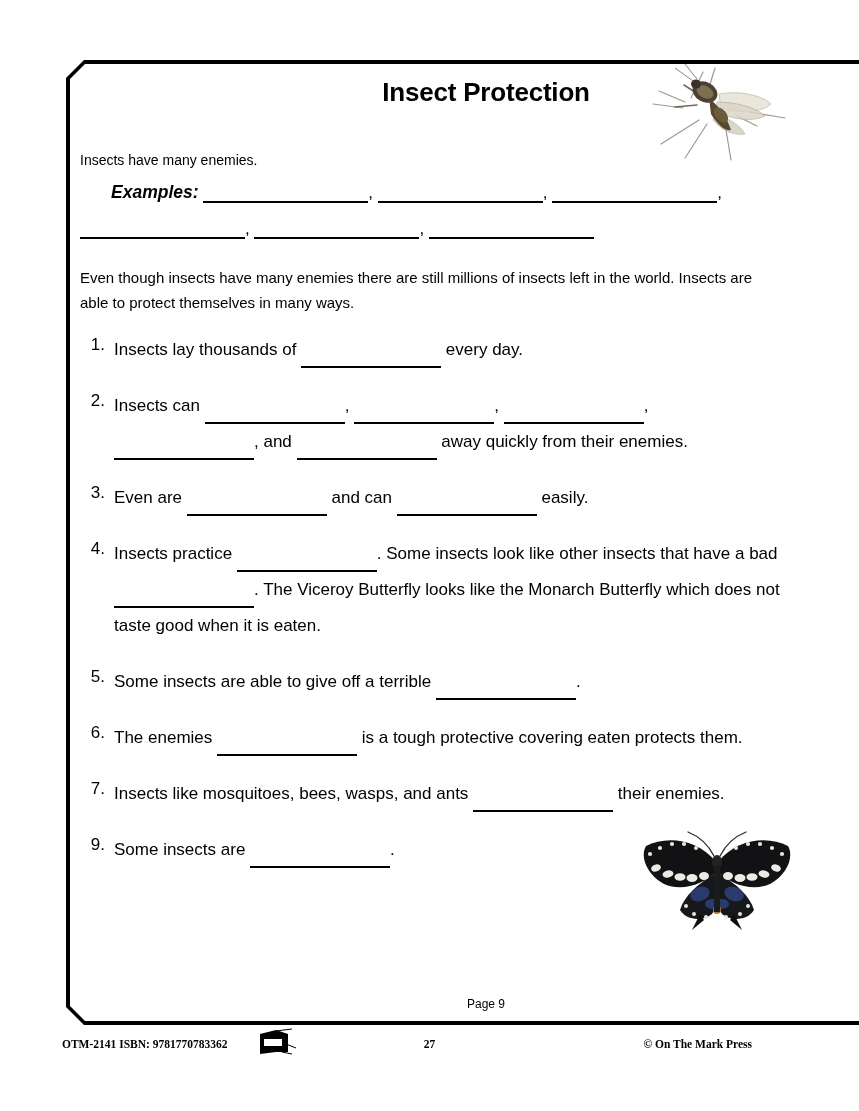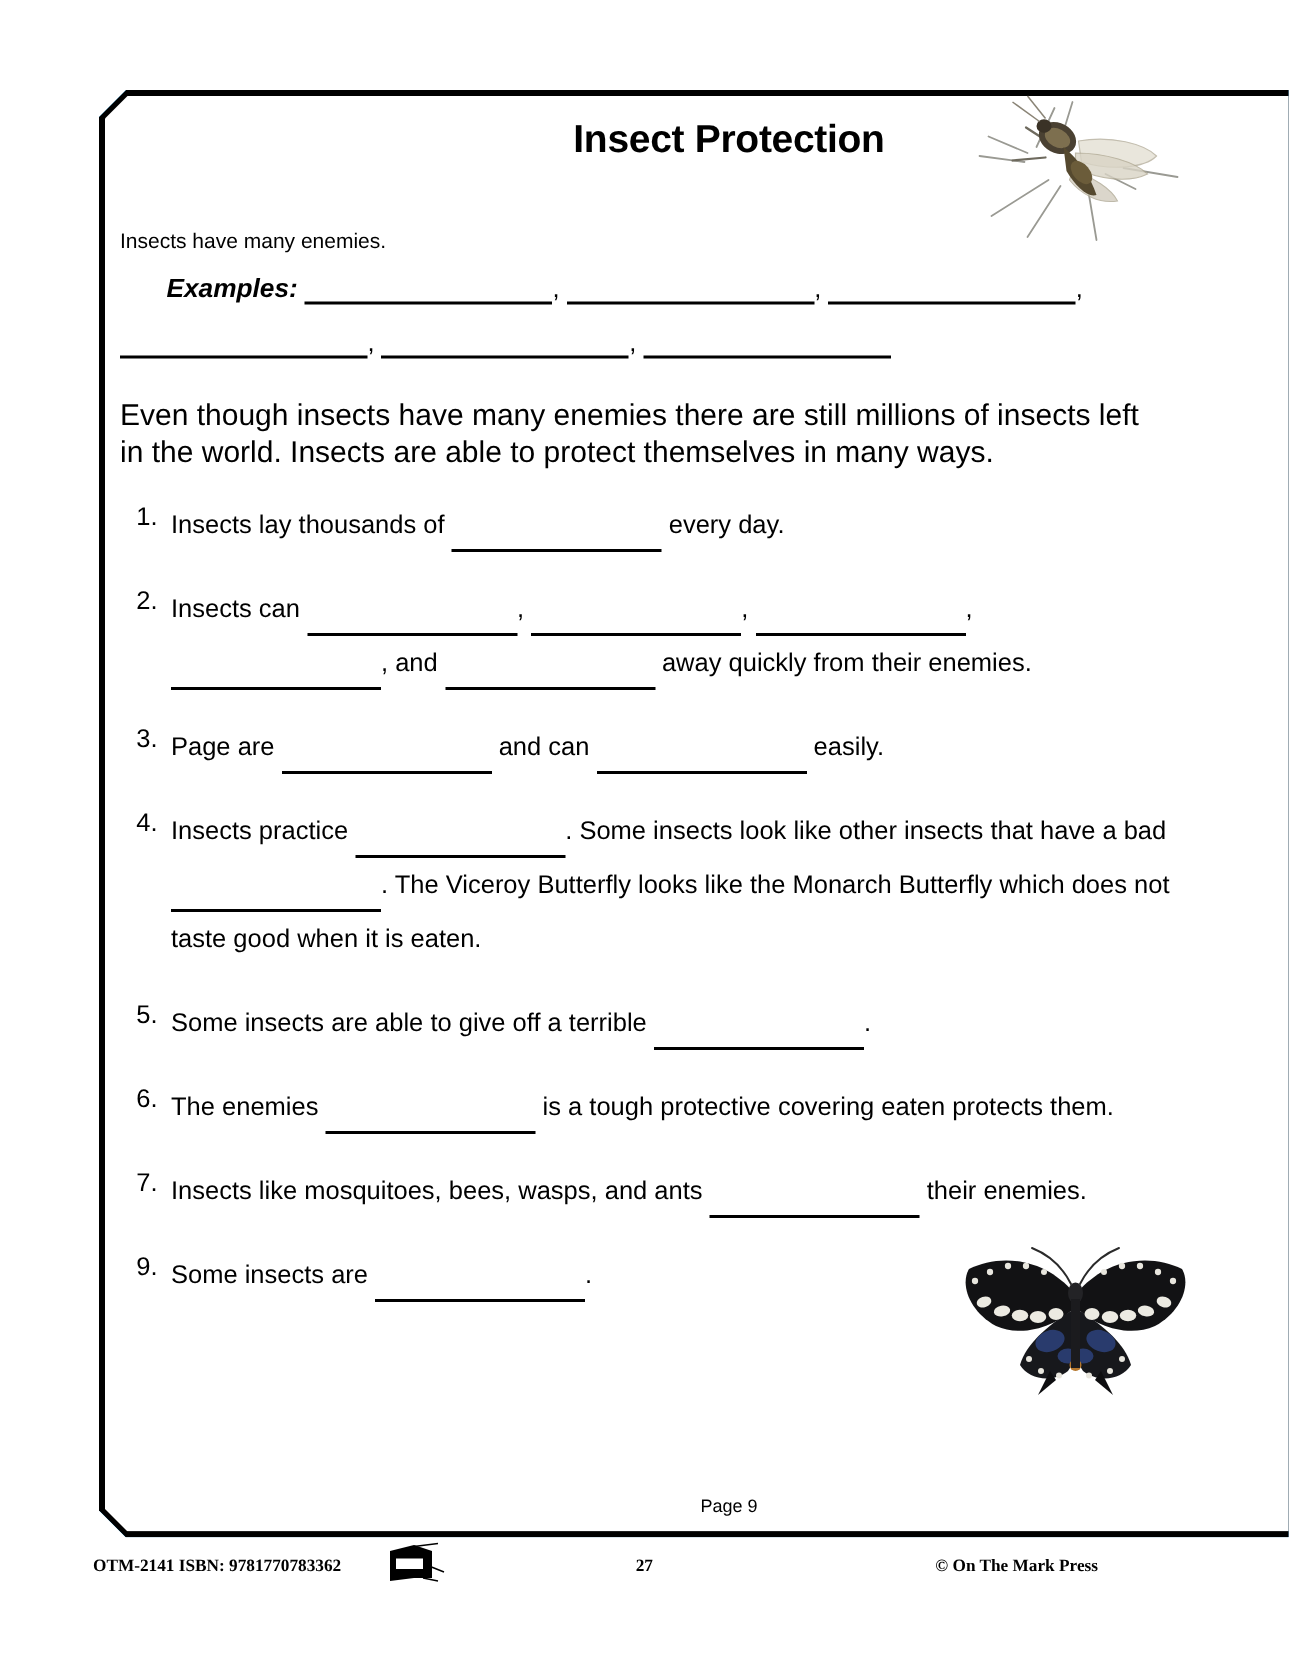--- a/index.html
+++ b/index.html
@@ -123,21 +123,21 @@
     height: 0.95em;
     vertical-align: bottom;
   }
   .ex-w { width: 165px; }
 
   .body-para {
     position: absolute;
     left: 14px;
     top: 205px;
     width: 694px;
-    font-size: 20px;
+    font-size: 15px;
     line-height: 25px;
   }
 
   
   .items {
     position: absolute;
     left: 14px;
     top: 272px;
     width: 700px;
     font-size: 17px;
@@ -180,20 +180,21 @@
   
   #page-footer {
     position: absolute;
     left: 0;
     top: 1036px;
     width: 794px;
     height: 26px;
     font-family: "Liberation Serif", serif;
     font-weight: bold;
     font-size: 11.5px;
+    padding-left: 20px;
   }
   .footer-left {
     position: absolute;
     left: 62px;
     top: 2px;
     white-space: nowrap;
   }
   .footer-center {
     position: absolute;
     left: 0;
@@ -265,21 +266,21 @@
         <div class="item">
           <div class="item-num">1.</div>
           <div class="item-body"><span>Insects lay thousands of </span><span class="blank"></span><span> every day.</span></div>
         </div>
         <div class="item">
           <div class="item-num">2.</div>
           <div class="item-body"><span>Insects can </span><span class="blank"></span><span>, </span><span class="blank"></span><span>, </span><span class="blank"></span><span>, </span><span class="blank"></span><span>, and </span><span class="blank"></span><span> away quickly from their enemies.</span></div>
         </div>
         <div class="item">
           <div class="item-num">3.</div>
-          <div class="item-body"><span>Page are </span><span class="blank"></span><span> and can </span><span class="blank"></span><span> easily.</span></div>
+          <div class="item-body"><span>Even are </span><span class="blank"></span><span> and can </span><span class="blank"></span><span> easily.</span></div>
         </div>
         <div class="item">
           <div class="item-num">4.</div>
           <div class="item-body"><span>Insects practice </span><span class="blank"></span><span>. Some insects look like other insects that have a bad </span><span class="blank"></span><span>. The Viceroy Butterfly looks like the Monarch Butterfly which does not taste good when it is eaten.</span></div>
         </div>
         <div class="item">
           <div class="item-num">5.</div>
           <div class="item-body"><span>Some insects are able to give off a terrible </span><span class="blank"></span><span>.</span></div>
         </div>
         <div class="item">

